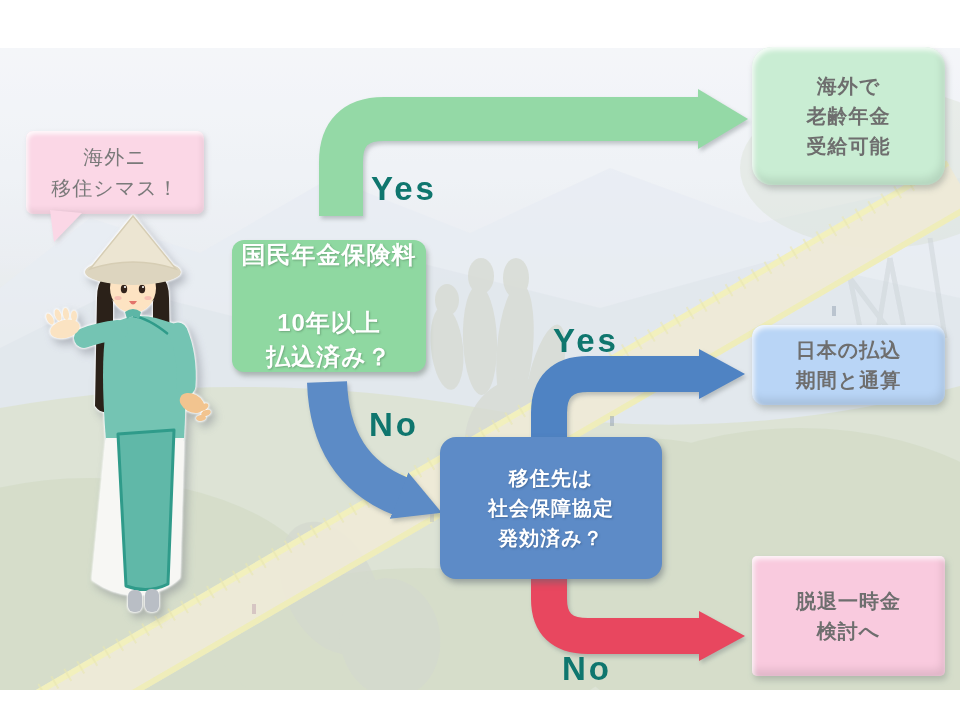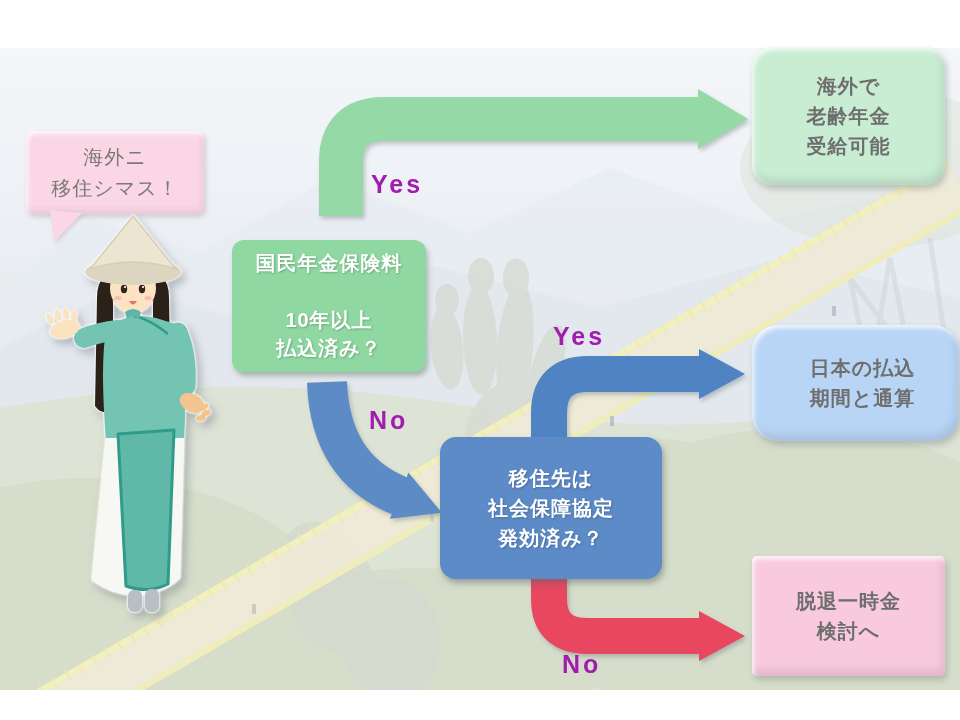--- a/index.html
+++ b/index.html
@@ -10,36 +10,36 @@
          background:linear-gradient(180deg,#f0f2f7 0%,#e9edf3 18%,#e2e7ed 32%,#dde3e2 42%,#d8dfd2 55%,#d2dac6 72%,#ccd5c0 100%);}
   .photo::after{content:"";position:absolute;inset:0;background:rgba(255,255,255,.30);}
   .scene{position:absolute;inset:0;}
   
   .arrows{position:absolute;left:0;top:0;width:960px;height:720px;pointer-events:none;}
   .arrow{filter:drop-shadow(2px 3px 2px rgba(105,115,118,.38));}
   
   .node{position:absolute;display:flex;align-items:center;justify-content:center;
         text-align:center;font-weight:bold;white-space:pre-line;letter-spacing:1px;}
   .q1{left:232px;top:240px;width:194px;height:132px;background:#8fd8a1;color:#ffffff;
-      font-size:20px;line-height:1.42;border-radius:12px;
+      font-size:24px;line-height:1.42;border-radius:12px;
       text-shadow:1px 1px 2px rgba(70,110,80,.45);
       box-shadow:2px 4px 5px rgba(100,115,105,.45);}
   .q2{left:440px;top:437px;width:222px;height:142px;background:#5d8bc7;color:#ffffff;
       font-size:20px;line-height:1.5;border-radius:16px;
       text-shadow:1px 1px 2px rgba(50,80,120,.5);
       box-shadow:2px 4px 6px rgba(90,100,110,.5);}
   .outcome{left:752px;width:193px;color:#6e6e6e;font-size:20px;line-height:1.5;
       box-shadow:inset 2px 3px 5px rgba(255,255,255,.85),
                  inset -3px -6px 9px rgba(0,0,0,.10),
                  2px 4px 6px rgba(120,130,125,.4);}
   .overseas{top:47px;height:138px;background:#c9edd3;border-radius:20px;}
-  .totalization{top:325px;height:116px;background:#b9d5f6;border-radius:26px;padding-left:14px;}
+  .totalization{top:325px;height:80px;background:#b9d5f6;border-radius:12px;}
   .lumpsum{top:556px;height:120px;background:#f9cade;border-radius:5px;}
   
-  .edge-label{position:absolute;font-weight:bold;color:#a21caf;font-size:25px;letter-spacing:3px;}
+  .edge-label{position:absolute;font-weight:bold;color:#0f766e;font-size:33px;letter-spacing:3px;}
   .yes1{left:371px;top:170px;}
   .no1{left:369px;top:406px;}
   .yes2{left:553px;top:322px;}
   .no2{left:562px;top:650px;}
   
   .bubble{position:absolute;left:26px;top:131px;width:178px;height:83px;background:#fbd7e6;
       border-radius:7px;display:flex;align-items:center;justify-content:center;text-align:center;
       color:#7a7a7a;font-size:20px;line-height:1.55;white-space:pre-line;letter-spacing:1px;
       box-shadow:inset 2px 3px 4px rgba(255,255,255,.85),inset -2px -4px 6px rgba(0,0,0,.07),
                  2px 3px 5px rgba(150,140,150,.35);}

